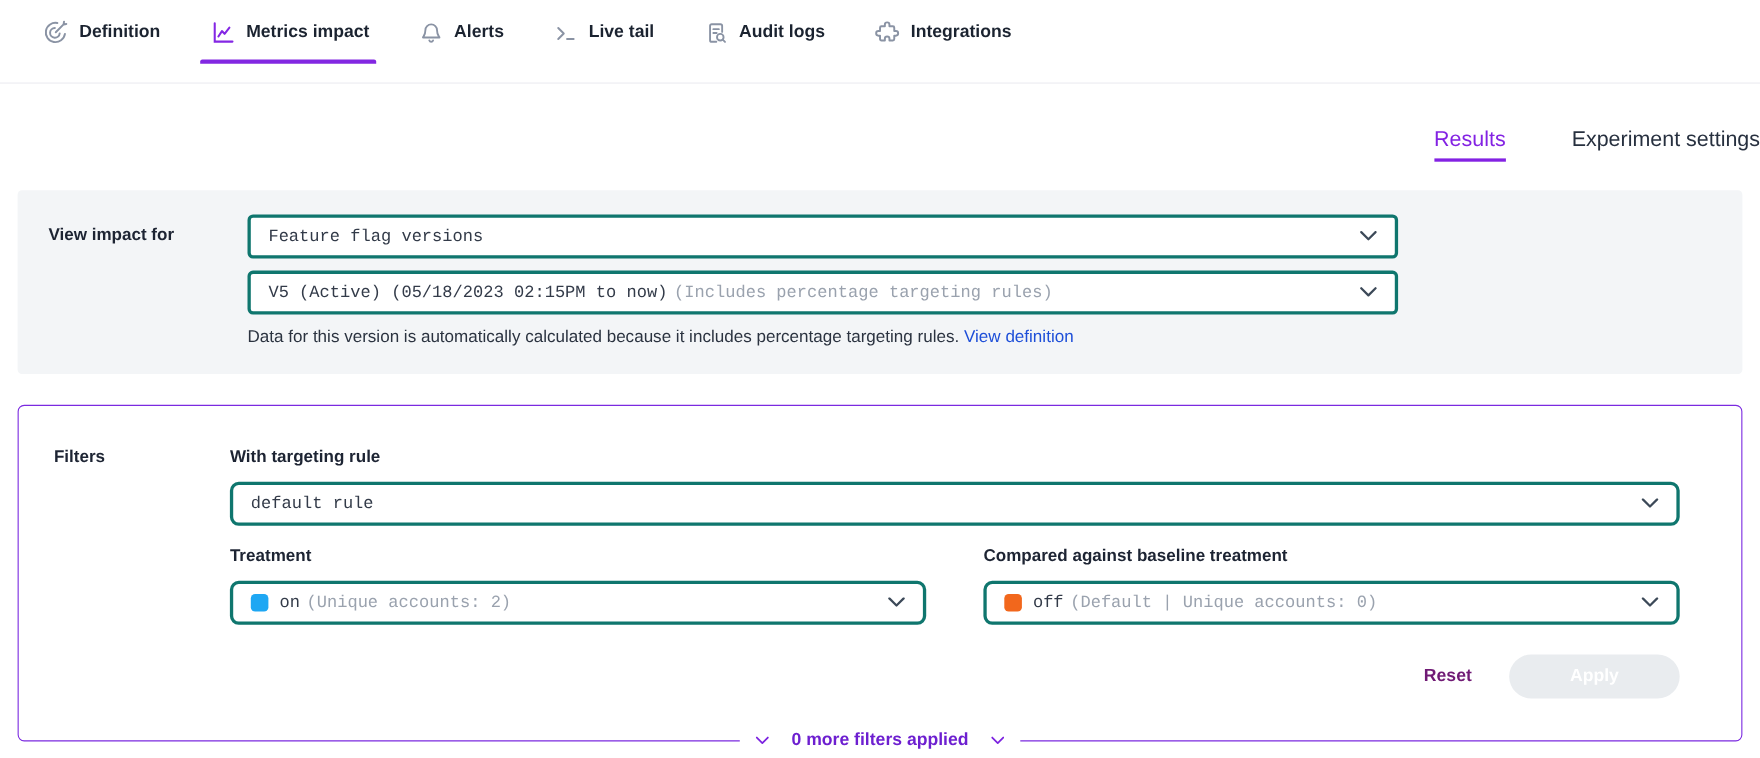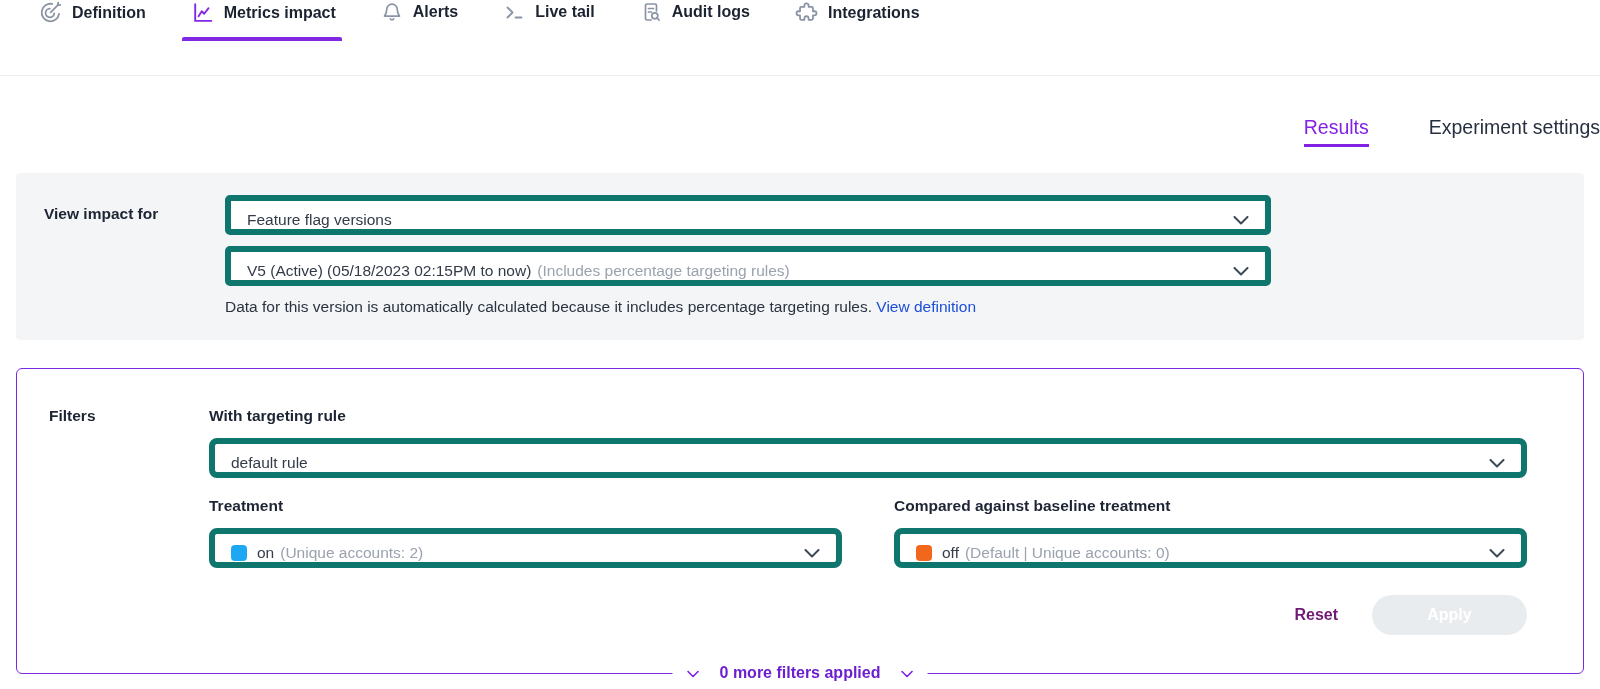--- a/index.html
+++ b/index.html
@@ -8,21 +8,21 @@
     font-family: "Liberation Sans", sans-serif;
     background: #ffffff;
     color: #1e2633;
   }
 
   
   .topnav {
     height: 76px;
     border-bottom: 1px solid #ececf1;
     display: flex;
-    align-items: flex-start;
+    align-items: center;
     padding-left: 36px;
     background: #fff;
   }
   .nav-tab {
     position: relative;
     display: flex;
     align-items: center;
     gap: 9px;
     padding: 0 2px 16px 2px;
     margin-right: 40px;
@@ -53,30 +53,31 @@
   .subtab { color: #27303f; padding-bottom: 5px; cursor: pointer; }
   .subtab.active {
     color: #8322e3;
     border-bottom: 3px solid #8322e3;
   }
 
   
   .select {
     height: 40px;
     background: #fff;
-    border: 6px solid #0f766e;
+    border: 3px solid #0f766e;
     border-radius: 5px;
     display: flex;
-    align-items: flex-end;
+    align-items: center;
     justify-content: space-between;
     padding: 0 16px;
     font-size: 15.5px;
     color: #333b49;
     cursor: pointer;
     white-space: nowrap;
+    font-family: Liberation Mono, monospace;
   }
   .select .value-wrap { display: flex; align-items: center; gap: 6px; min-width: 0; }
   .hint { color: #9aa2ae; }
   .chip { width: 16px; height: 16px; border-radius: 4px; margin-right: 4px; flex: none; }
 
   
   .panel-grey {
     margin: 26px 16px 0;
     background: #f3f5f7;
     border-radius: 4px;

